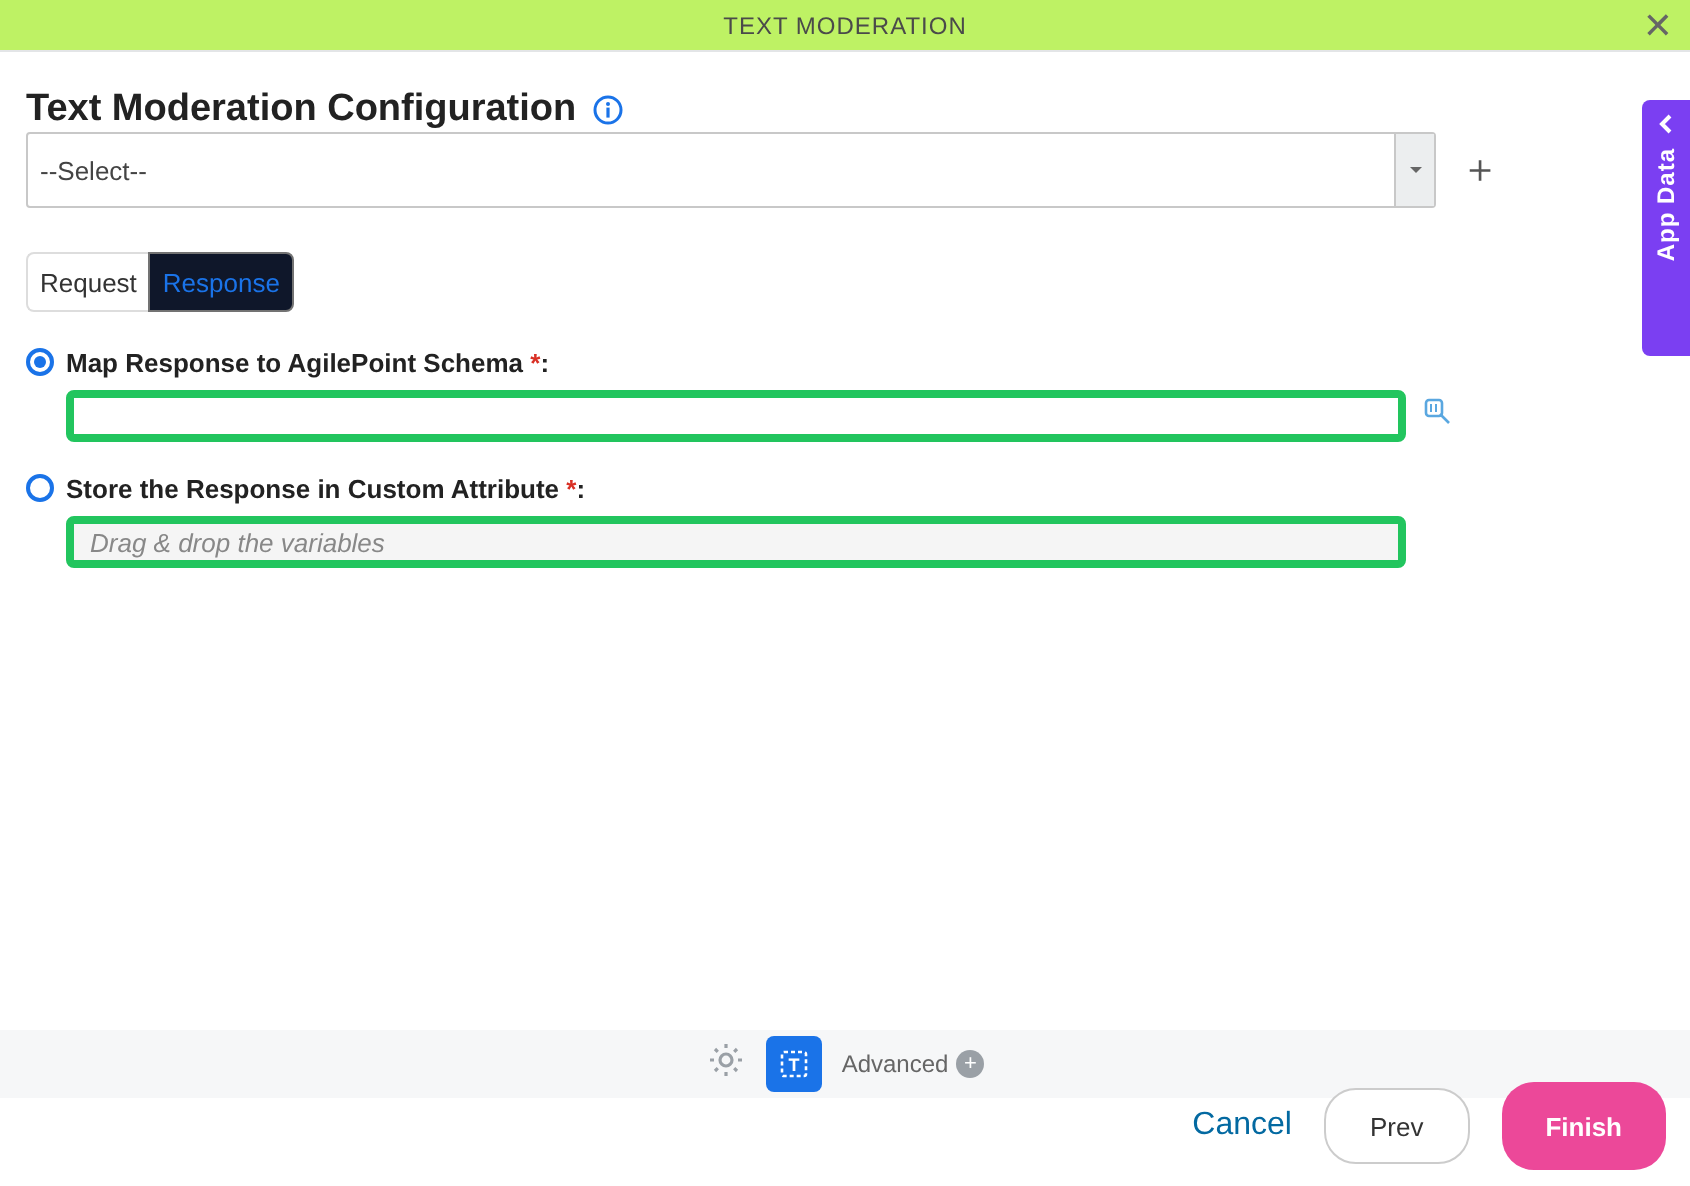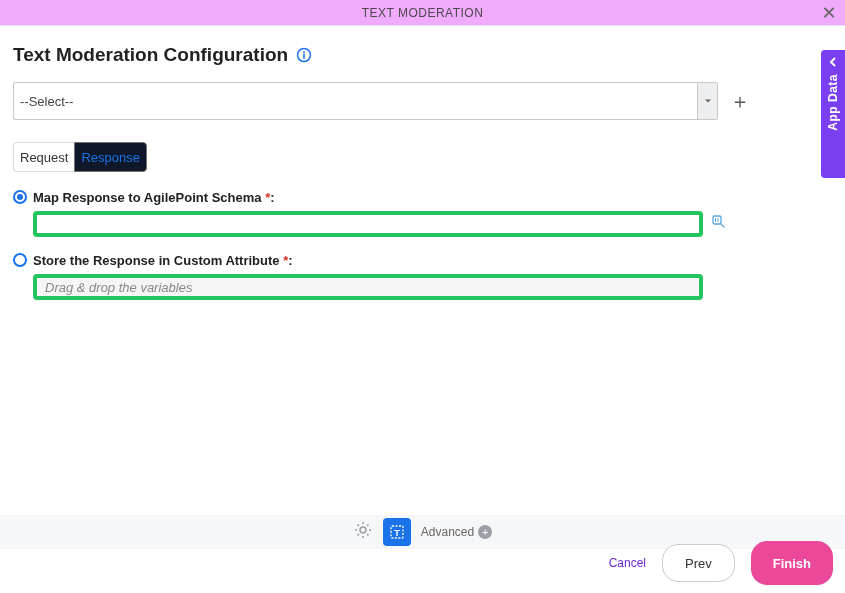--- a/index.html
+++ b/index.html
@@ -7,21 +7,21 @@
     font-family: -apple-system, BlinkMacSystemFont, "Segoe UI", Arial, sans-serif;
     width: 845px;
     height: 593px;
     background: #fff;
     position: relative;
     overflow: hidden;
     color: #333;
   }
   .header {
     height: 26px;
-    background: #f0abfc;
+    background: #bef264;
     border-bottom: 1px solid #e3e5e7;
     display: flex;
     align-items: center;
     justify-content: center;
     position: relative;
     font-size: 12px;
     letter-spacing: 0.5px;
     color: #4a4a4a;
     font-weight: 500;
   }
@@ -34,21 +34,20 @@
     cursor: pointer;
     line-height: 20px;
   }
   .content {
     padding: 18px 13px 0 13px;
   }
   .page-title-row {
     display: flex;
     align-items: center;
     gap: 8px;
-    margin-bottom: 16px;
   }
   .page-title {
     font-size: 19px;
     font-weight: 700;
     color: #222;
   }
   .info-icon {
     width: 16px;
     height: 16px;
     color: #1a73e8;
@@ -215,22 +214,22 @@
   }
   .action-bar {
     position: absolute;
     bottom: 8px;
     right: 12px;
     display: flex;
     align-items: center;
     gap: 16px;
   }
   .cancel-link {
-    font-size: 12px;
-    color: #6d28d9;
+    font-size: 16px;
+    color: #0369a1;
     cursor: pointer;
   }
   .prev-btn {
     height: 38px;
     padding: 0 22px;
     border: 1px solid #ccc;
     border-radius: 16px;
     background: #fff;
     font-size: 13px;
     cursor: pointer;

